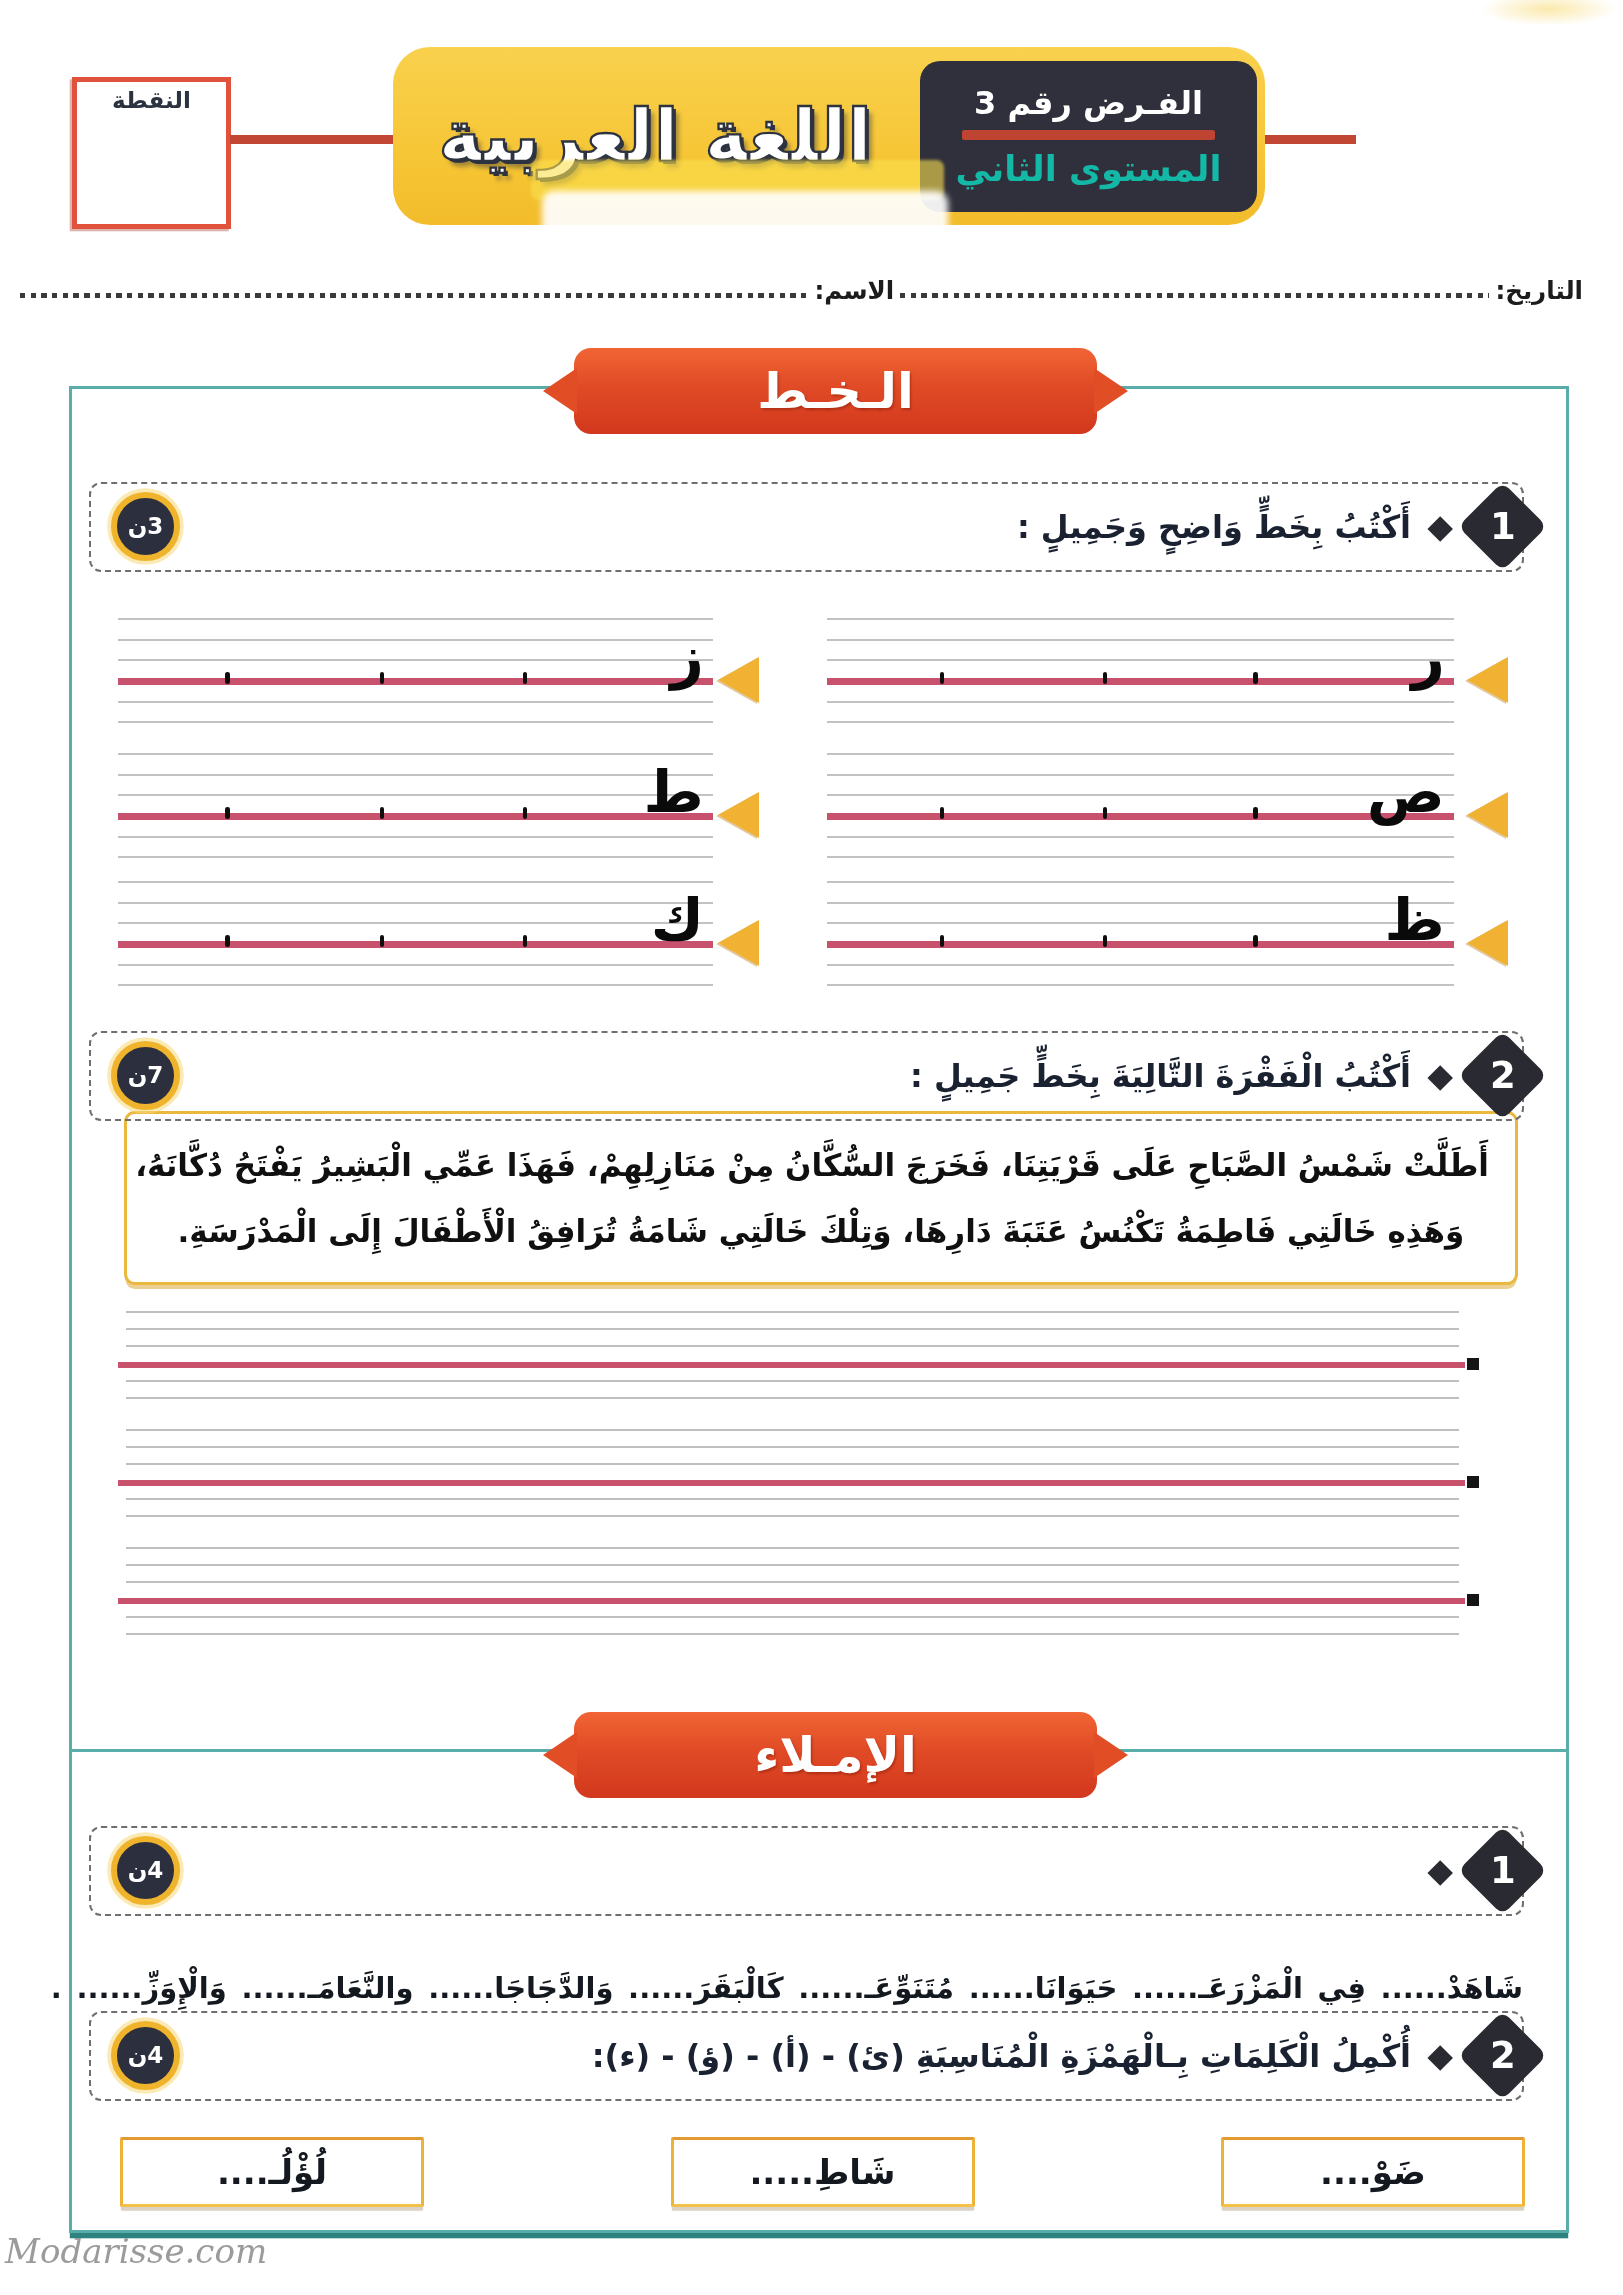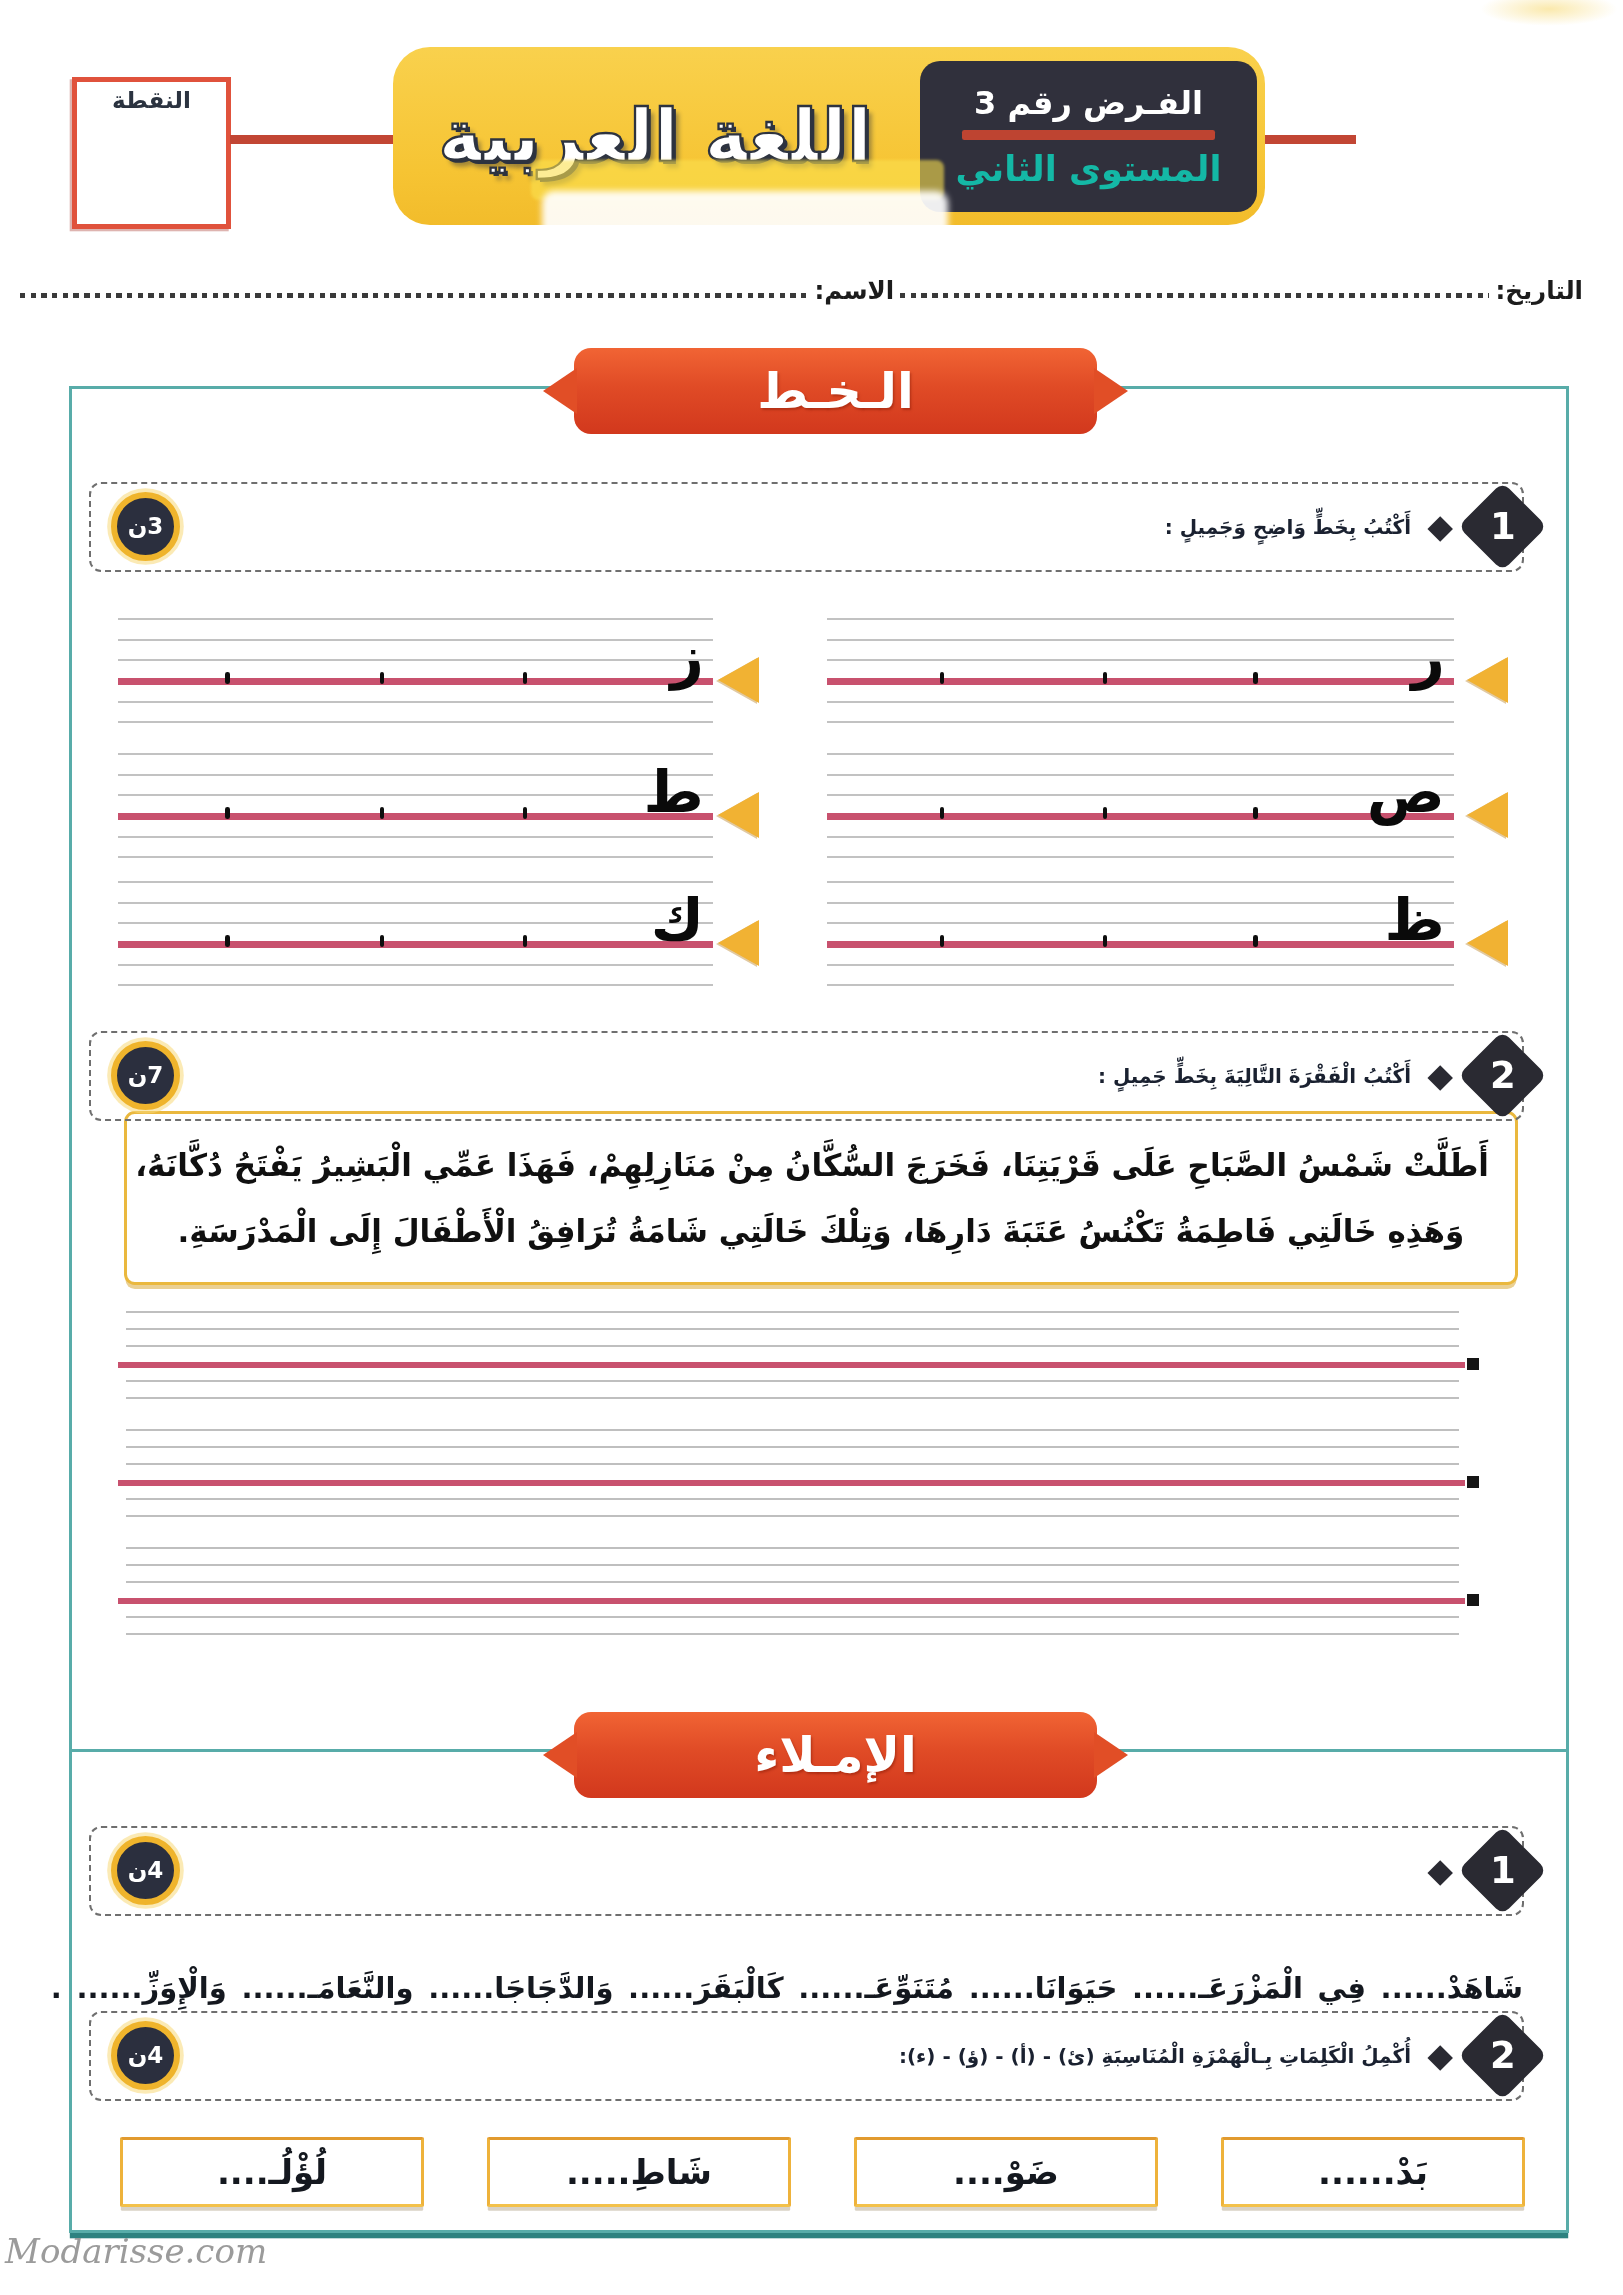--- a/index.html
+++ b/index.html
@@ -77,21 +77,21 @@
     color:#fff; font-size:23px; font-weight:bold; display:flex; align-items:center; justify-content:center;
   }
   .dia-big{
     position:absolute; right:-12.2px; top:10.7px; width:63px; height:63px; background:#2A2A32;
     transform:rotate(45deg); border-radius:9.2px; display:flex; align-items:center; justify-content:center;
   }
   .dia-big span{transform:rotate(-45deg); color:#fff; font-size:37px; font-weight:bold;}
   .dia-small{position:absolute; right:73px; top:36px; width:18.4px; height:18.4px; background:#2A2A32; transform:rotate(45deg);}
   .instr{
     position:absolute; right:111px; top:0; height:100%; display:flex; align-items:center;
-    font-size:20px; font-weight:bold; color:#1A2130; white-space:nowrap;
+    font-size:32px; font-weight:bold; color:#1A2130; white-space:nowrap;
   }
   .exh-khat1{top:482px;} .exh-khat2{top:1031px;} .exh-imlaa1{top:1826px;} .exh-imlaa2{top:2011px;}
   
   .lines-block{position:absolute; height:110px; z-index:2;}
   .lines-block .gline{position:absolute; left:0; right:0; height:2.3px; background:#C2C2C2;}
   .lines-block .pline{position:absolute; left:0; right:0; height:6.9px; top:60px; background:#C8516E;}
   .g0{top:0;} .g1{top:20.7px;} .g2{top:41px;} .g3{top:83px;} .g4{top:103px;}
   .bdot{position:absolute; width:4.6px; height:11.5px; background:#0D0D0D; border-radius:2.3px; top:54px;}
   .d1{left:18%;} .d2{left:44%;} .d3{left:68%;}
   .letter{
@@ -332,23 +332,20 @@
     </div>
     <div class="dia-big">
       <span>2</span>
     </div>
     <div class="dia-small"></div>
     <div class="instr">أُكْمِلُ الْكَلِمَاتِ بِـالْهَمْزَةِ الْمُنَاسِبَةِ (ئ) - (أ) - (ؤ) - (ء):</div>
   </div>
 
   <div class="answers-row">
     <div class="ans-box">
-      <span>بَدْ......</span>
-    </div>
-    <div class="ans-box">
       <span>ضَوْ....</span>
     </div>
     <div class="ans-box">
       <span>شَاطِ.....</span>
     </div>
     <div class="ans-box">
       <span>لُؤْلُـ....</span>
     </div>
   </div>
 

